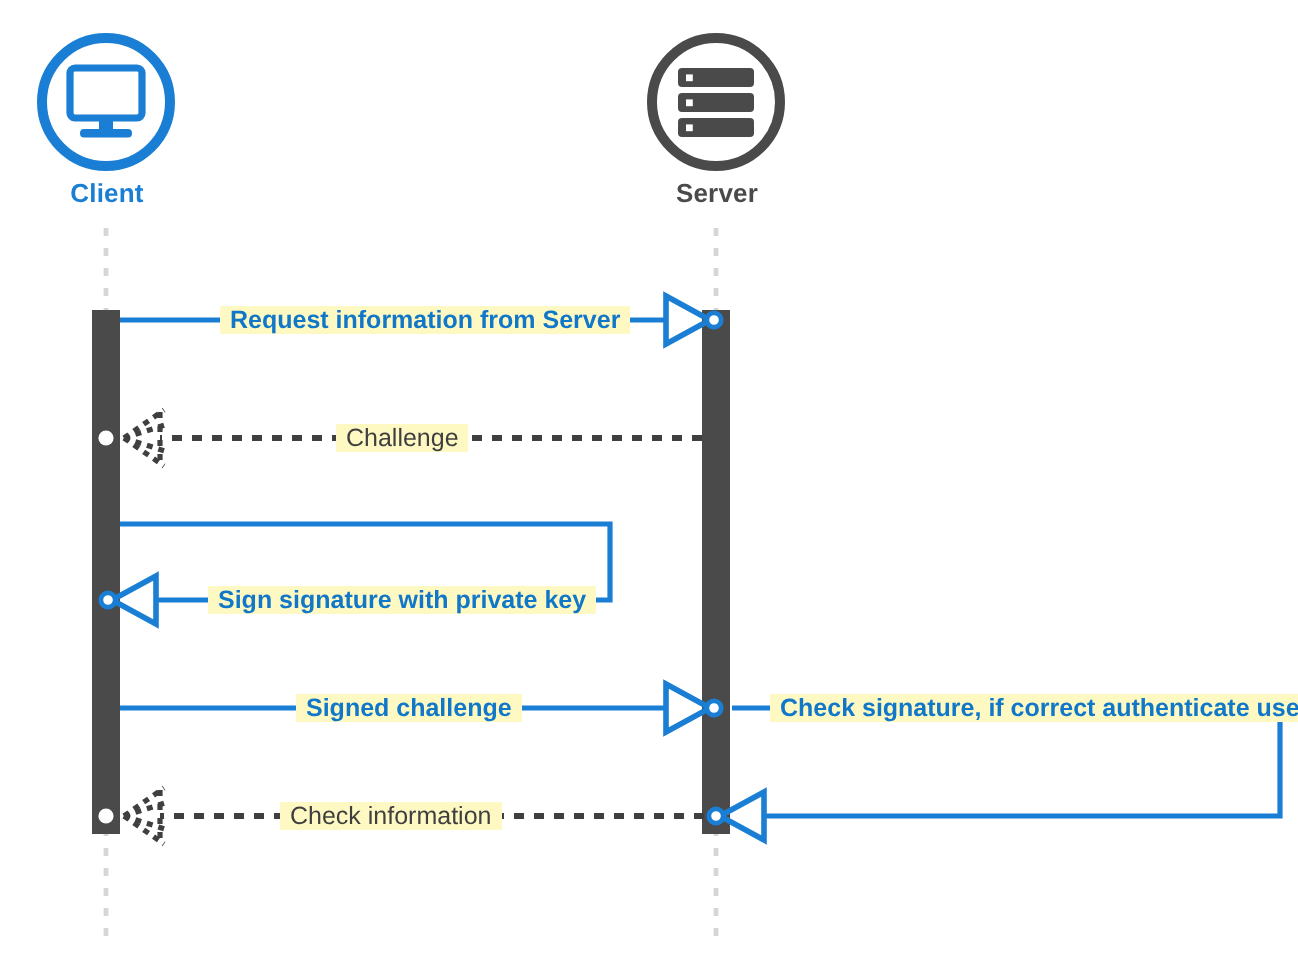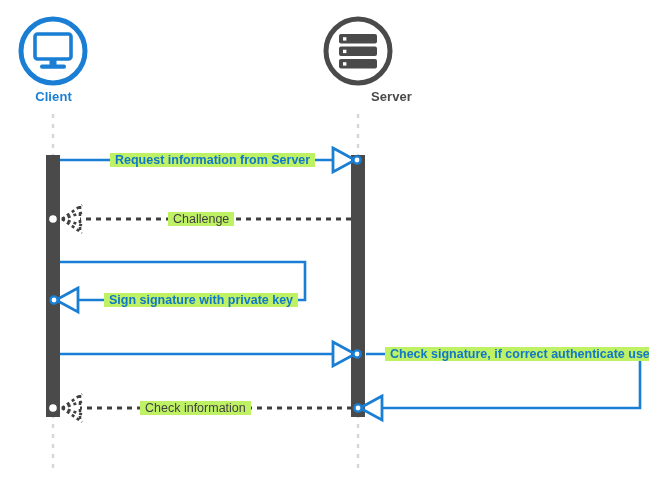--- a/index.html
+++ b/index.html
@@ -9,25 +9,25 @@
     font-family:"Liberation Sans","DejaVu Sans",sans-serif;
   }
   #stage{position:relative;width:649px;height:461px;background:#ffffff;}
   #svg-root{position:absolute;left:0;top:0;width:649px;height:477px;}
 
   .actor-label{
     position:absolute;text-align:center;font-weight:bold;font-size:13px;
     letter-spacing:.1px;white-space:nowrap;
   }
   #client-label{left:0px;top:89px;width:107px;color:#1a7fd4;}
-  #server-label{left:305px;top:89px;width:107px;color:#4a4a4a;text-align:right;}
+  #server-label{left:305px;top:89px;width:107px;color:#4a4a4a;}
 
   .msg-label{
     position:absolute;white-space:nowrap;font-size:12.5px;
-    line-height:14px;background:#bef264;padding:0 5px;
+    line-height:14px;background:#fef9c3;padding:0 5px;
   }
   .msg-blue{color:#1077c9;font-weight:bold;}
   .msg-gray{color:#3f3f3f;font-weight:normal;}
 </style>
 </head>
 <body>
 
 <div id="stage">
 
   <svg id="svg-root" viewBox="0 0 649 477" xmlns="http://www.w3.org/2000/svg">
@@ -109,18 +109,19 @@
   <div class="actor-label" id="client-label">Client</div>
 
   <div class="actor-label" id="server-label">Server</div>
 
   <div class="msg-label msg-blue" style="left:110px;top:153px;">Request information from Server</div>
 
   <div class="msg-label msg-gray" style="left:168px;top:212px;">Challenge</div>
 
   <div class="msg-label msg-blue" style="left:104px;top:293px;">Sign signature with private key</div>
 
+  <div class="msg-label msg-blue" style="left:148px;top:347px;">Signed challenge</div>
 
   <div class="msg-label msg-blue" style="left:385px;top:347px;">Check signature, if correct authenticate user</div>
 
   <div class="msg-label msg-gray" style="left:140px;top:401px;">Check information</div>
 
 </div>
 
 </body></html>

